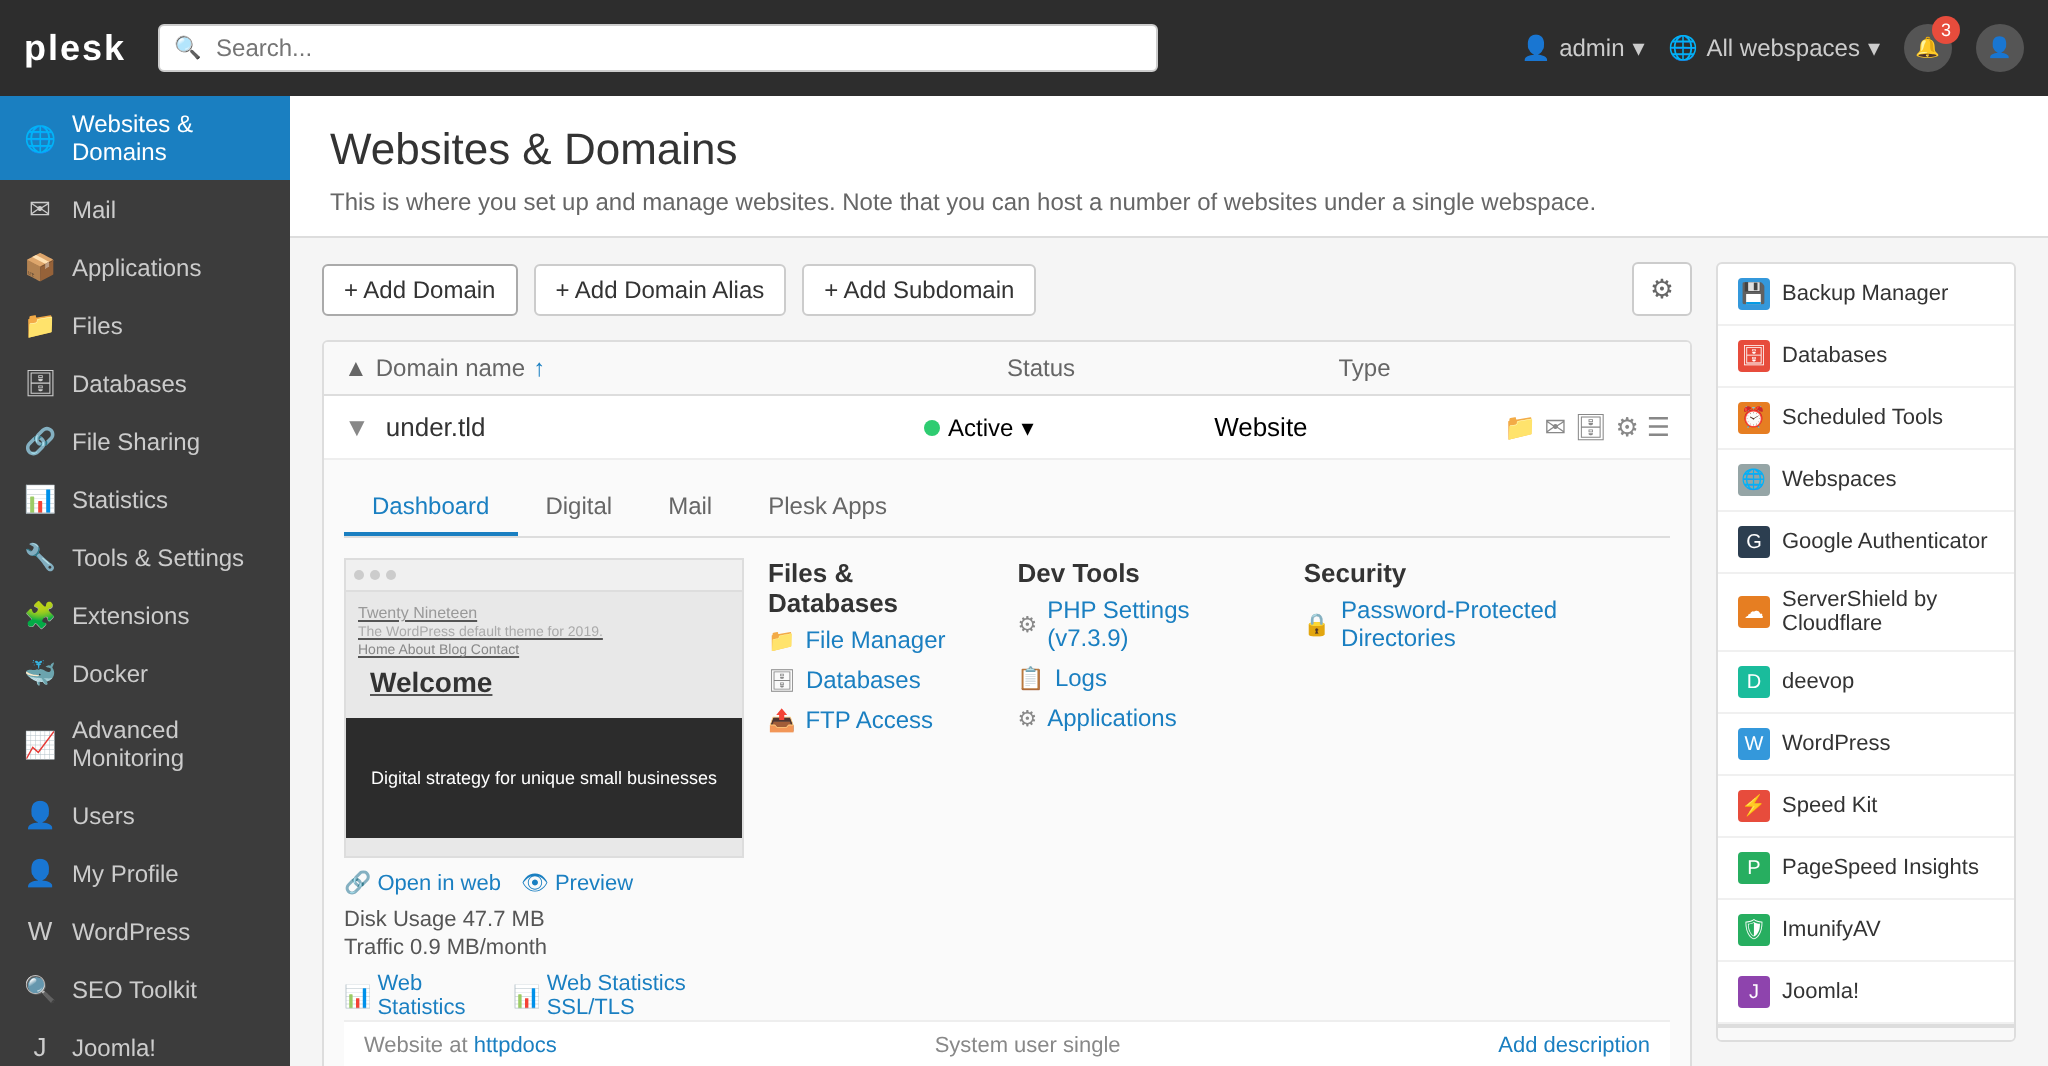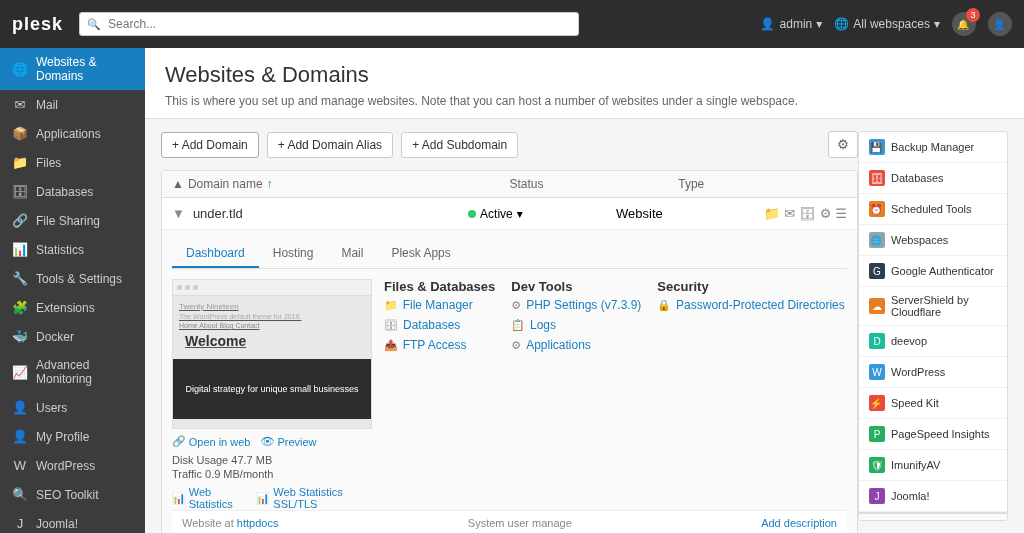--- a/index.html
+++ b/index.html
@@ -26,21 +26,21 @@
     .sidebar-item.active { background: #1a7fc1; color: #fff; }
     .sidebar-item .si-icon { font-size: 13px; width: 16px; text-align: center; flex-shrink: 0; }
     .sidebar-item .si-label { font-size: 12px; }
 
     
     .main { flex: 1; display: flex; flex-direction: column; overflow: hidden; }
     .main-header { background: #fff; border-bottom: 1px solid #ddd; padding: 14px 20px 10px; flex-shrink: 0; }
     .main-header h1 { font-size: 22px; font-weight: 400; color: #333; margin-bottom: 6px; }
     .main-header p { font-size: 12px; color: #666; }
 
-    .main-content { flex: 1; overflow-y: auto; padding: 12px 16px; display: flex; gap: 0; }
+    .main-content { flex: 1; overflow-y: auto; padding: 12px 16px; display: flex; gap: 12px; }
 
     
     .center-panel { flex: 1; min-width: 0; }
     .action-bar { display: flex; align-items: center; gap: 8px; margin-bottom: 12px; }
     .btn { border: 1px solid #ccc; background: #fff; border-radius: 3px; padding: 5px 10px; font-size: 12px; cursor: pointer; color: #333; display: flex; align-items: center; gap: 4px; }
     .btn-primary { background: #fff; border-color: #aaa; }
     .gear-btn { margin-left: auto; background: #fff; border: 1px solid #ccc; border-radius: 3px; padding: 5px 8px; cursor: pointer; color: #666; }
 
     
     .domain-table { border: 1px solid #ddd; border-radius: 3px; background: #fff; overflow: hidden; }
@@ -258,21 +258,21 @@
                 <span class="row-icon">✉</span>
                 <span class="row-icon">🗄</span>
                 <span class="row-icon">⚙</span>
                 <span class="menu-icon">☰</span>
               </div>
             </div>
 
             <div class="domain-content">
               <div class="domain-tabs">
                 <span class="domain-tab active">Dashboard</span>
-                <span class="domain-tab">Hosting</span>
+                <span class="domain-tab">Digital</span>
                 <span class="domain-tab">Mail</span>
                 <span class="domain-tab">Plesk Apps</span>
               </div>
 
               <div class="domain-body">
                 <div class="domain-preview">
                   <div class="preview-img">
                     <div class="preview-browser-bar">
                       <span class="preview-dot"></span>
                       <span class="preview-dot"></span>
@@ -381,21 +381,21 @@
                 </div>
               </div>
 
               <div class="domain-footer">
                 <div>
                   <span>Website at</span>
                   <a> </a><a>httpdocs</a>
                 </div>
                 <div>
                   <span>System user</span>
-                  <span> </span><span>manage</span>
+                  <span> </span><span>single</span>
                 </div>
                 <div>
                   <a>Add description</a>
                 </div>
               </div>
             </div>
           </div>
         </div>
       </div>
 

